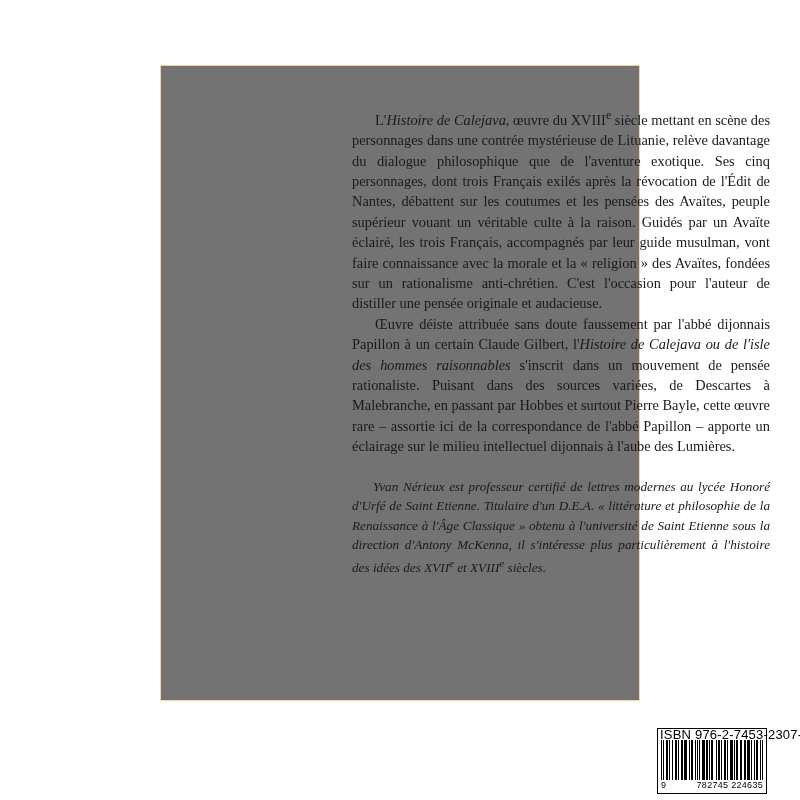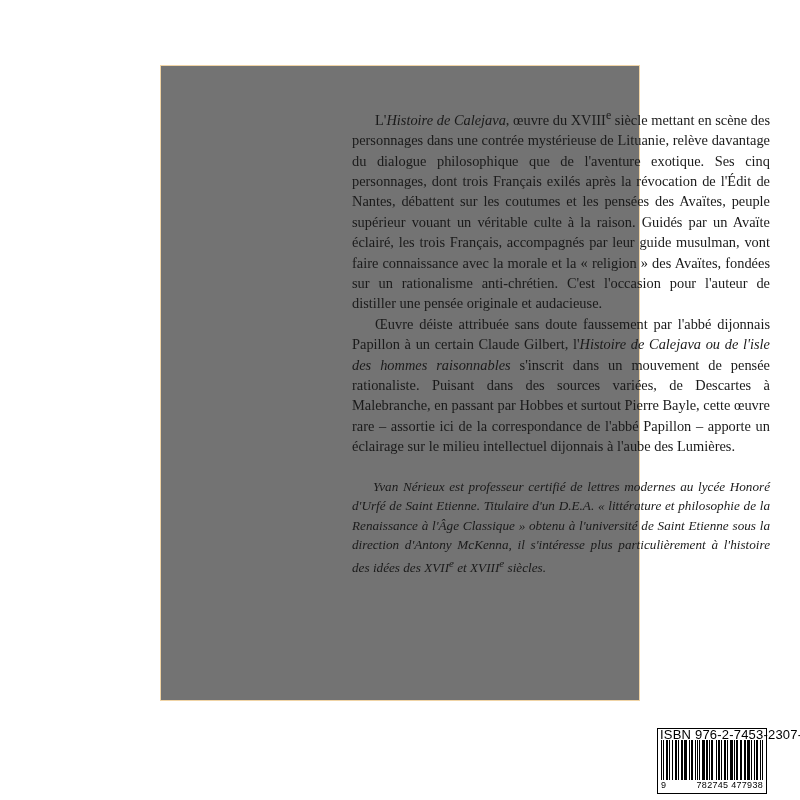--- a/index.html
+++ b/index.html
@@ -197,18 +197,18 @@
           <i style="width:1px"></i>
         <i style="width:1px;background:transparent"></i>
           <i style="width:2px"></i>
           <i style="width:2px;background:transparent"></i>
           <i style="width:1px"></i>
         <i style="width:1px;background:transparent"></i>
           <i style="width:1px"></i>
       </div>
       <div class="barcode-digits">
         <span>9</span>
-        <span>782745 477938</span>
+        <span>782745 224635</span>
       </div>
     </div>
 
   </div>
 </div>
 
 </body></html>

